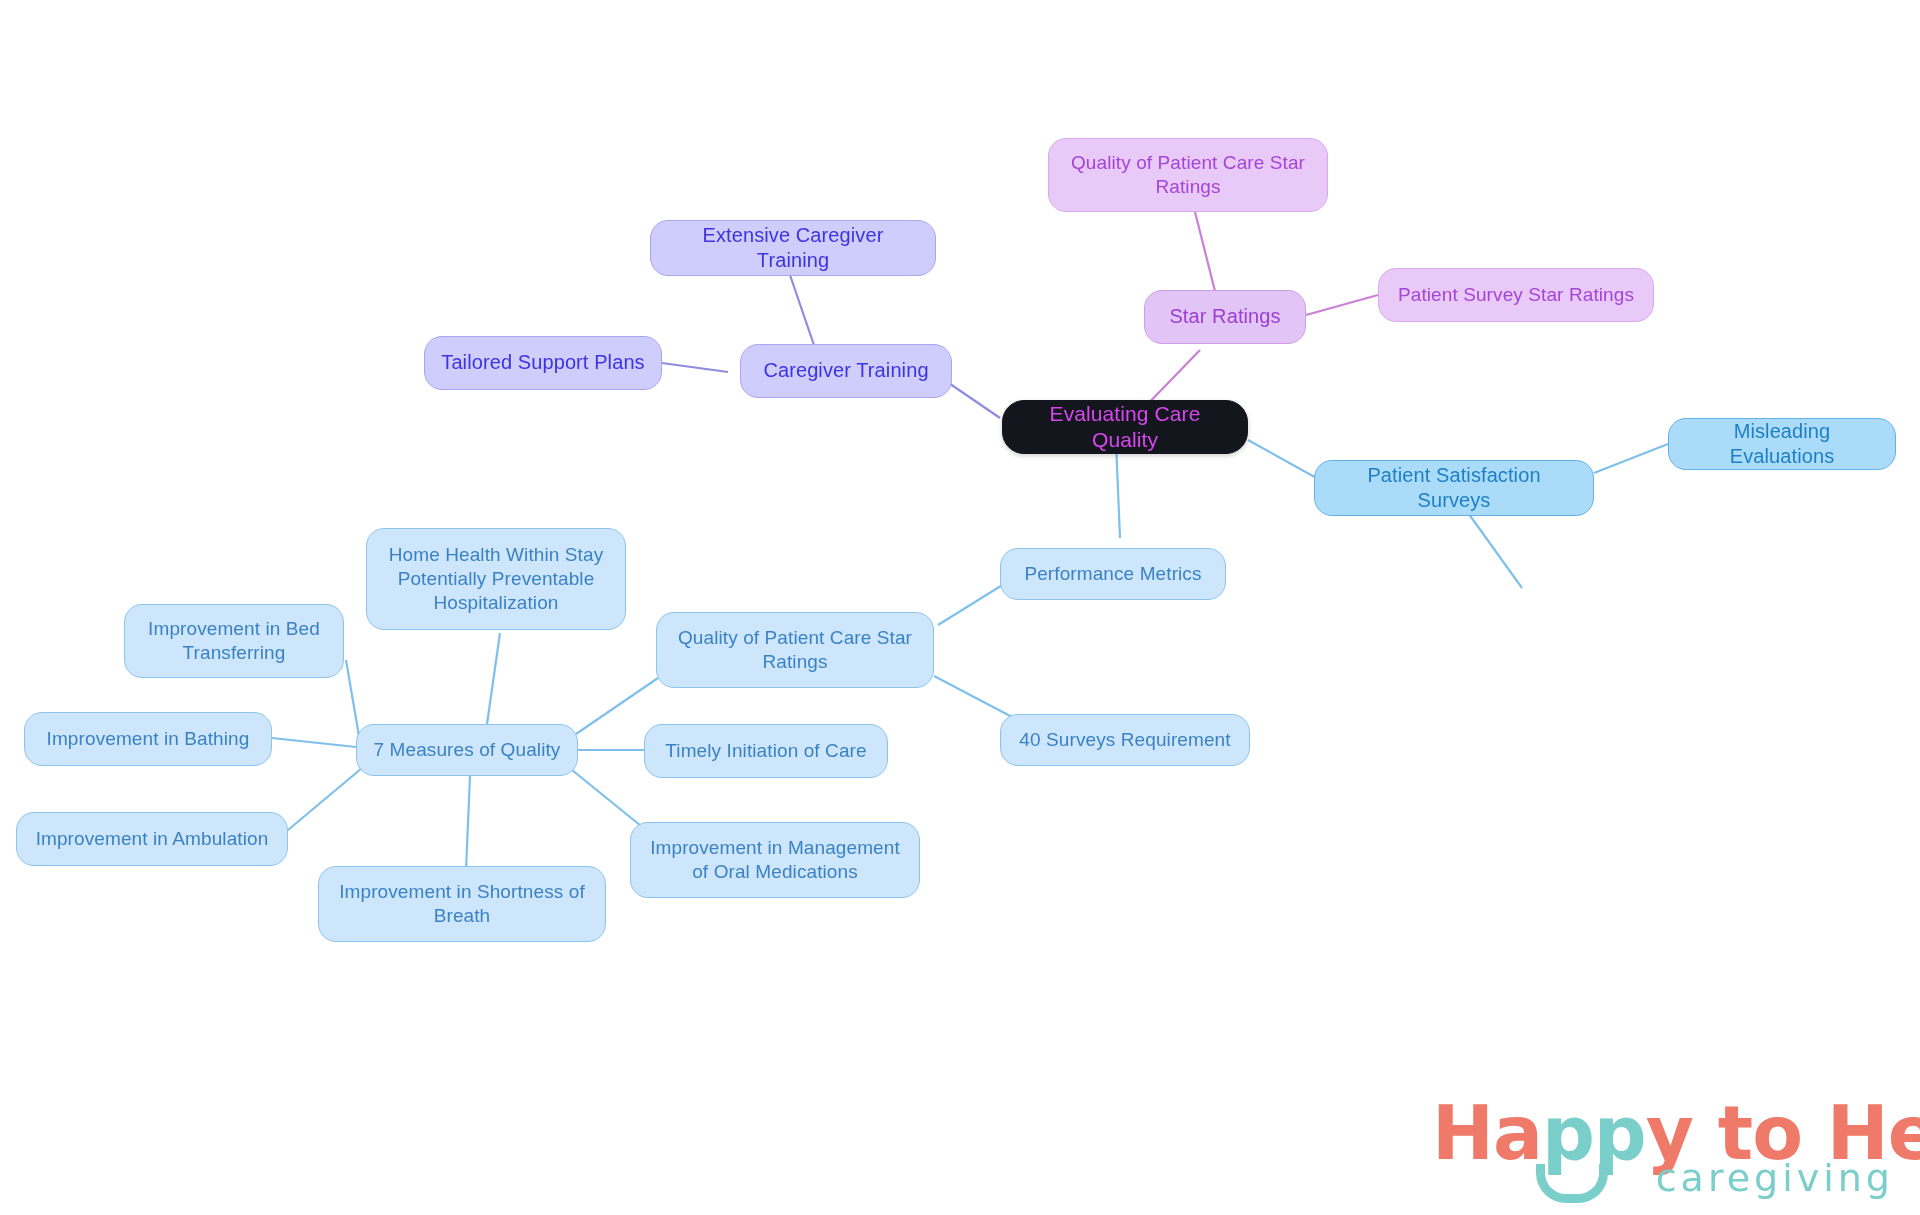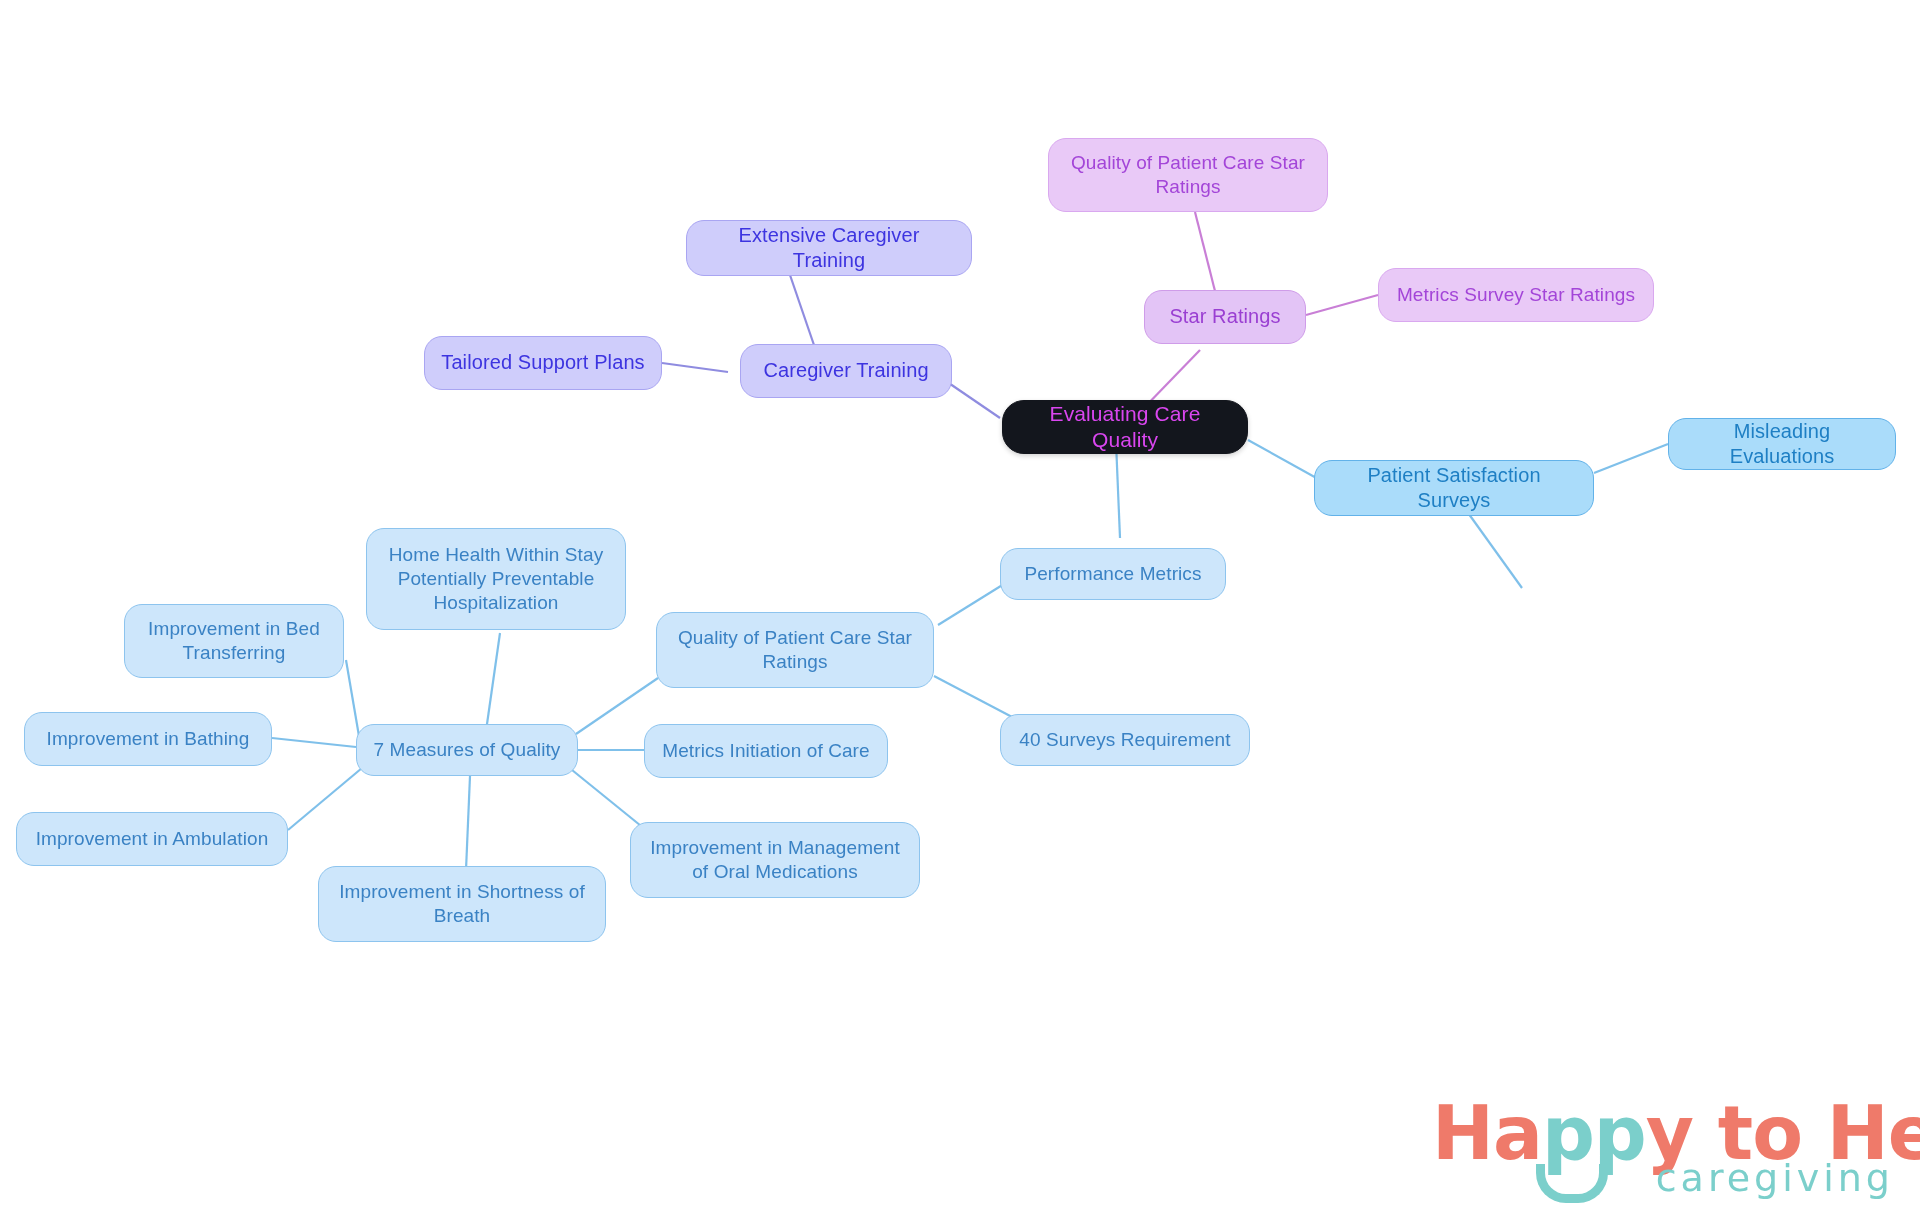--- a/index.html
+++ b/index.html
@@ -173,38 +173,38 @@
   </svg>
 
   <div class="node n-root" style="left:1002px; top:400px; width:246px; height:54px;">
     <span>Evaluating Care Quality</span>
   </div>
 
   <div class="node n-purple-dark" style="left:740px; top:344px; width:212px; height:54px;">
     <span>Caregiver Training</span>
   </div>
 
-  <div class="node n-purple-dark" style="left:686px; top:220px; width:286px; height:56px;">
+  <div class="node n-purple-dark" style="left:650px; top:220px; width:286px; height:56px;">
     <span>Extensive Caregiver Training</span>
   </div>
 
   <div class="node n-purple-dark" style="left:424px; top:336px; width:238px; height:54px;">
     <span>Tailored Support Plans</span>
   </div>
 
   <div class="node n-purple-mid" style="left:1144px; top:290px; width:162px; height:54px;">
     <span>Star Ratings</span>
   </div>
 
   <div class="node n-purple-light" style="left:1048px; top:138px; width:280px; height:74px;">
     <span>Quality of Patient Care Star Ratings</span>
   </div>
 
   <div class="node n-purple-light" style="left:1378px; top:268px; width:276px; height:54px;">
-    <span>Metrics Survey Star Ratings</span>
+    <span>Patient Survey Star Ratings</span>
   </div>
 
   <div class="node n-blue-mid" style="left:1314px; top:460px; width:280px; height:56px;">
     <span>Patient Satisfaction Surveys</span>
   </div>
 
   <div class="node n-blue-mid" style="left:1668px; top:418px; width:228px; height:52px;">
     <span>Misleading Evaluations</span>
   </div>
 
@@ -243,21 +243,21 @@
 
   <div class="node n-blue-light" style="left:318px; top:866px; width:288px; height:76px;align-items:center;">
     <span>Improvement in Shortness of Breath</span>
   </div>
 
   <div class="node n-blue-light" style="left:630px; top:822px; width:290px; height:76px;">
     <span>Improvement in Management of Oral Medications</span>
   </div>
 
   <div class="node n-blue-light" style="left:644px; top:724px; width:244px; height:54px;">
-    <span>Metrics Initiation of Care</span>
+    <span>Timely Initiation of Care</span>
   </div>
 
   <div class="logo">
     <div class="logo-main"><span>Ha</span><span class="teal">pp</span><span>y to Help</span></div>
     <div class="logo-smile"></div>
     <div class="logo-sub">caregiving</div>
   </div>
 
 </div>
 

